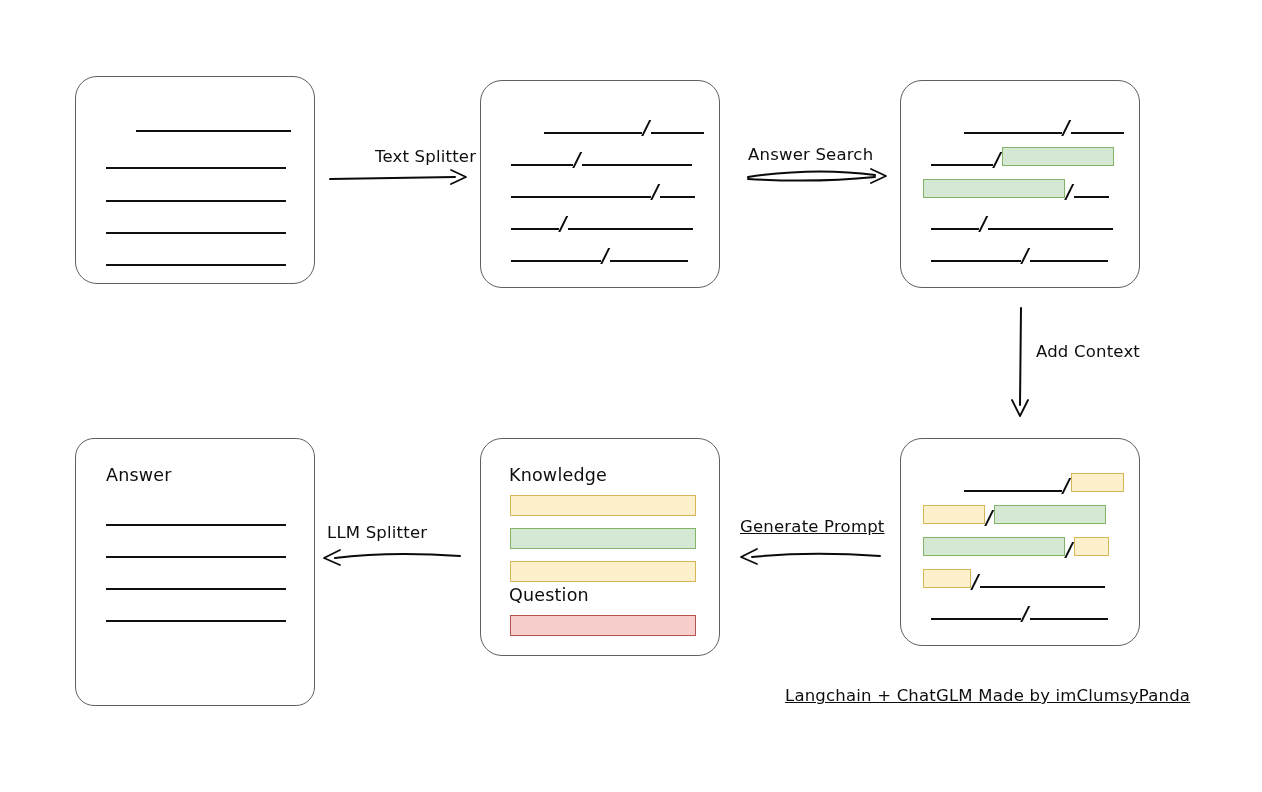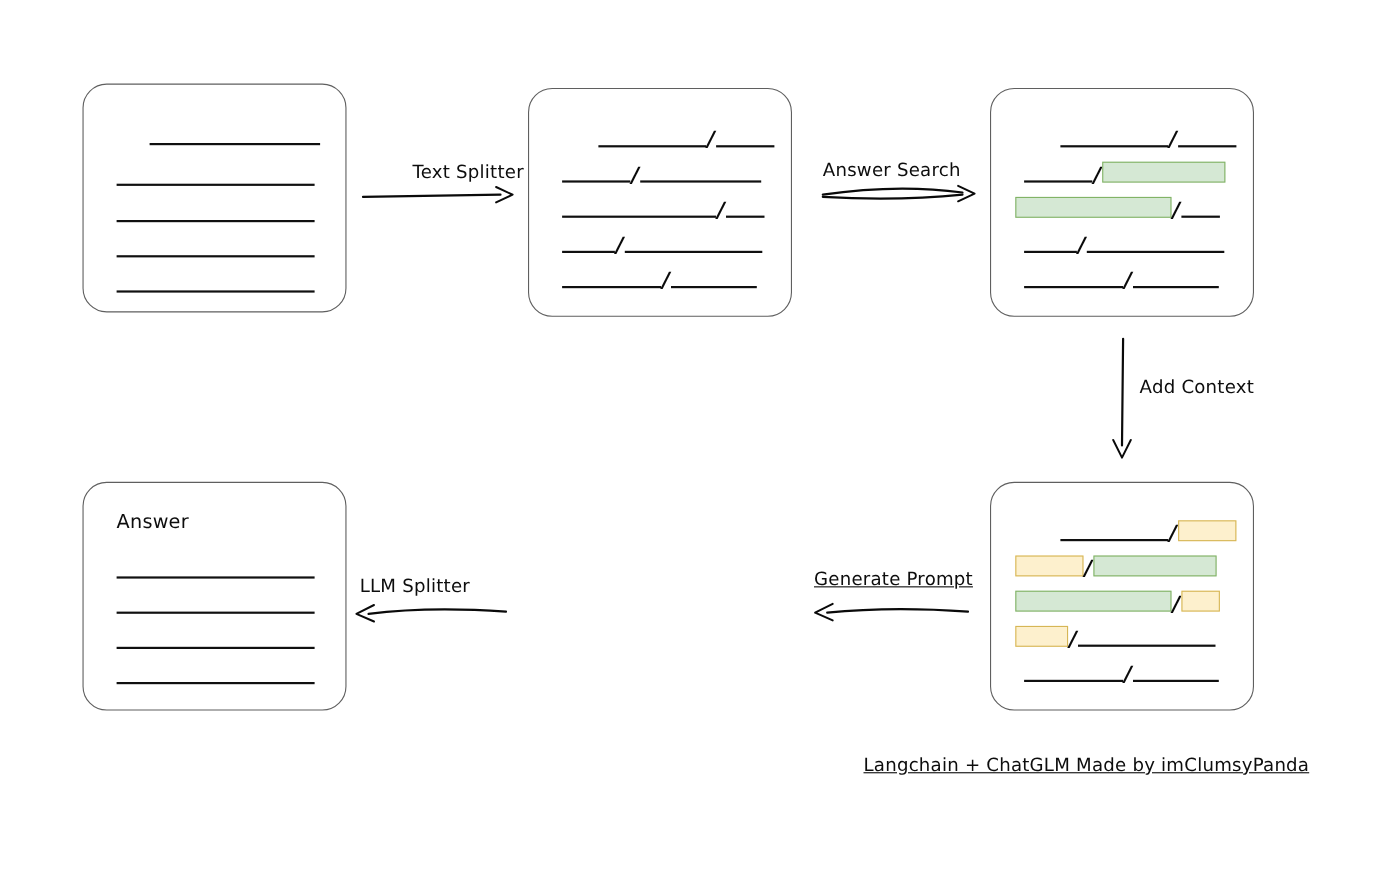--- a/index.html
+++ b/index.html
@@ -216,22 +216,30 @@
       <span class="slash">/</span>
       <span class="seg" style="width:125px;"></span>
     </div>
     <div class="row" style="left:30px; top:160px;">
       <span class="seg" style="width:90px;"></span>
       <span class="slash">/</span>
       <span class="seg" style="width:78px;"></span>
     </div>
   </div>
 
-
-  <div class="note-box" style="left:75px; top:438px; width:240px; height:208px;">
+  <div class="note-box" style="left:480px; top:438px; width:240px; height:218px;">
+    <span class="hand box-title" style="left:28px; top:26px;">Knowledge</span>
+    <div class="bar yellow" style="left:29px; top:56px; width:186px;"></div>
+    <div class="bar green" style="left:29px; top:89px; width:186px;"></div>
+    <div class="bar yellow" style="left:29px; top:122px; width:186px;"></div>
+    <span class="hand box-title" style="left:28px; top:146px;">Question</span>
+    <div class="bar red" style="left:29px; top:176px; width:186px;"></div>
+  </div>
+
+  <div class="note-box" style="left:75px; top:438px; width:240px; height:268px;border-radius:19px;">
     <span class="hand box-title" style="left:30px; top:26px;">Answer</span>
     <div class="row" style="left:30px; top:66px;">
       <span class="seg" style="width:180px;"></span>
     </div>
     <div class="row" style="left:30px; top:98px;">
       <span class="seg" style="width:180px;"></span>
     </div>
     <div class="row" style="left:30px; top:130px;">
       <span class="seg" style="width:180px;"></span>
     </div>

